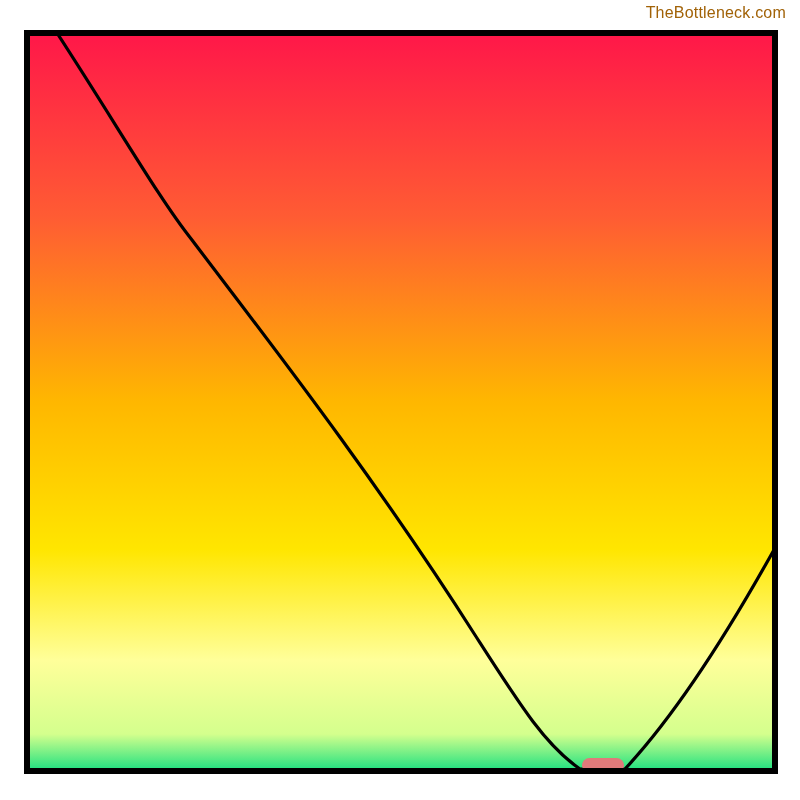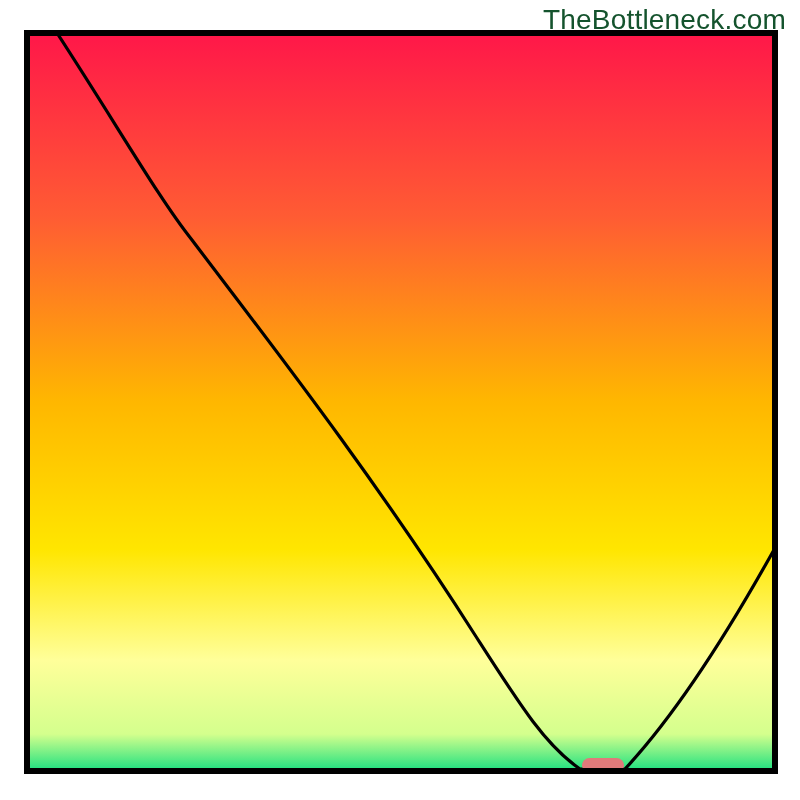--- a/index.html
+++ b/index.html
@@ -12,22 +12,22 @@
   }
   .frame {
     position: relative;
     width: 800px;
     height: 800px;
   }
   .watermark {
     position: absolute;
     top: 4px;
     right: 14px;
-    color: #14532d;
-    font-size: 28px;
+    color: #a16207;
+    font-size: 16px;
     font-weight: 500;
     letter-spacing: 0.2px;
     z-index: 10;
   }
   svg {
     position: absolute;
     top: 0;
     left: 0;
   }
 </style>

